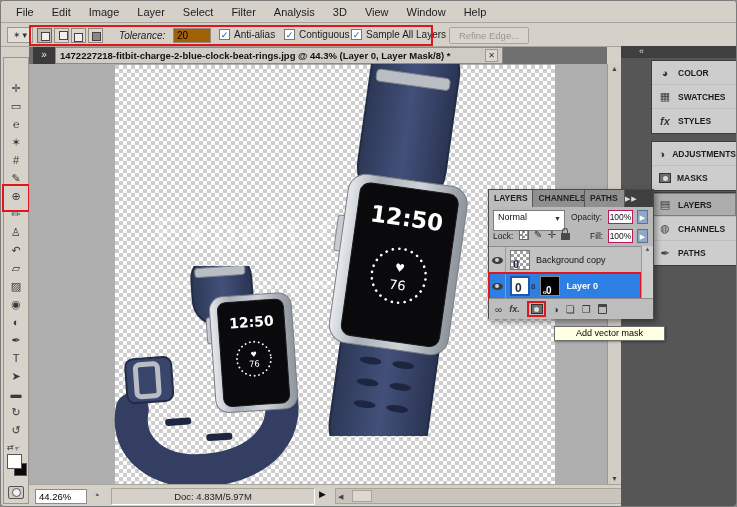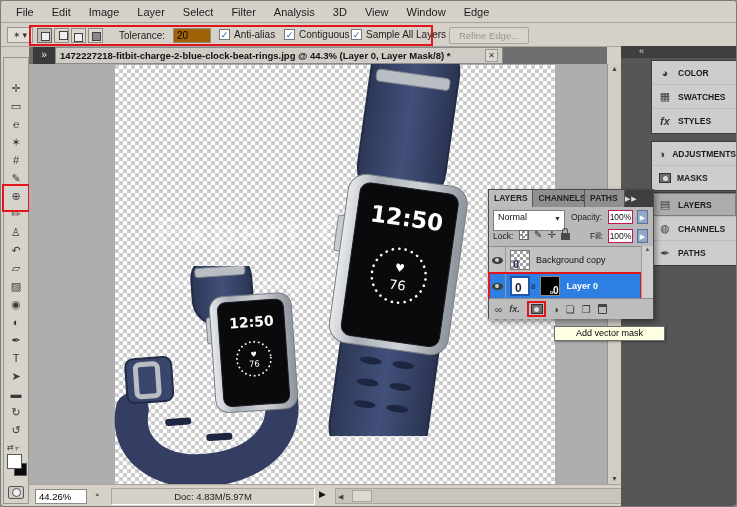--- a/index.html
+++ b/index.html
@@ -15,21 +15,21 @@
   #optionsbar { position:absolute; left:0; top:23px; width:737px; height:23px; background:#d5d1c9; border-bottom:1px solid #a8a49c; }
   .tool-preset { position:absolute; left:6px; top:3px; width:26px; height:16px; border:1px solid #9a968e; background:#e2dfd8; font-size:9px; color:#333; display:flex; align-items:center; justify-content:center; gap:2px; }
   .opt-red-box { position:absolute; left:28px; top:1px; width:404px; height:21px; border:2px solid #e3151c; }
   .sel-modes { position:absolute; left:36px; top:4px; display:flex; gap:2px; }
   .sel-mode { width:15px; height:15px; border:1px solid #8f8b83; background:#dcd8d0; position:relative; }
   .sel-mode.active { background:#c2beb6; border-color:#6f6b63; }
   .sel-mode::after { content:''; position:absolute; left:3px; top:3px; width:7px; height:7px; border:1px solid #444; background:#efefef; }
   .sel-mode:nth-child(2)::after { left:4px; top:2px; }
   .sel-mode:nth-child(3)::after { left:2px; top:4px; }
   .sel-mode:nth-child(4)::after { background:#888; }
-  #tolerance-label { position:absolute; left:118px; top:6px; font-size:10px; color:#1c1c1c; }
+  #tolerance-label { position:absolute; left:118px; top:6px; font-size:10px; color:#1c1c1c;font-style:italic; }
   #tolerance-input { position:absolute; left:172px; top:4px; width:38px; height:15px; font-size:10px; border:1px solid #8f8b83; background:#a16207; padding-left:3px; font-family:inherit; }
   .opt-check { position:absolute; top:5px; display:flex; align-items:center; gap:4px; font-size:10px; color:#1c1c1c; }
   .checkbox { width:11px; height:11px; background:#fff; border:1px solid #777; font-size:9px; line-height:10px; text-align:center; color:#1558b0; font-weight:bold; }
   #refine-edge { position:absolute; left:448px; top:3px; width:80px; height:17px; border:1px solid #a9a59d; border-radius:2px; background:#d9d5cd; color:#9a968e; font-size:9.5px; text-align:center; line-height:15px; }
 
   
   #tabbar { position:absolute; left:28px; top:46px; width:578px; height:17px; background:#6f6f6f; }
   #tab-overflow { position:absolute; left:4px; top:0; width:22px; height:17px; background:#3a3a3a; color:#e8e8e8; font-size:10px; text-align:center; line-height:16px; }
   #doc-tab { position:absolute; left:26px; top:0; width:448px; height:17px; background:#cfccc5; border:1px solid #8a8a8a; display:flex; align-items:center; padding:0 4px; }
   #doc-tab .tab-title { font-size:9.5px; font-weight:bold; color:#111; white-space:nowrap; overflow:hidden; flex:1; }
@@ -106,21 +106,21 @@
   .eye-cell { width:17px; align-self:stretch; border-right:1px solid #9b9b9b; display:flex; align-items:center; justify-content:center; }
   .eye { position:relative; width:11px; height:7px; background:#3c3c3c; border-radius:50%; }
   .eye::after { content:''; position:absolute; left:3.5px; top:1.5px; width:4px; height:4px; background:#cfcfcf; border-radius:50%; }
   .thumb { width:20px; height:20px; border:1px solid #777; margin-left:4px; font-weight:bold; display:flex; align-items:flex-end; justify-content:flex-start; }
   .thumb-checker { background:repeating-conic-gradient(#9f9f9f 0% 25%, #fff 0% 50%); background-size:6px 6px; color:#1d2741; font-size:11px; line-height:9px; padding-left:2px; }
   .layer-name { font-size:9px; color:#111; margin-left:6px; white-space:nowrap; }
   #row-layer0 { top:26px; height:26px; background:#2e7fe3; outline:2px solid #e3151c; outline-offset:-1px; }
   #row-bgcopy { top:0; height:26px; }
   .thumb-white { background:#fff; border:2px solid #2456a8; color:#1d2741; font-size:12px; padding-left:3px; line-height:11px; }
   .mask-link { font-size:8px; color:#222; margin:0 1px; }
-  .thumb-mask { background:#000; border:1px solid #888; color:#fff; font-size:10px; line-height:9px; padding-left:8px; letter-spacing:-1px; }
+  .thumb-mask { background:#000; border:1px solid #888; color:#fff; font-size:10px; line-height:9px; padding-left:1px; letter-spacing:-1px; }
   #row-layer0 .layer-name { color:#fff; font-weight:bold; }
   #lp-scroll { position:absolute; right:0; top:56px; width:12px; height:52px; background:#cecece; border-left:1px solid #9b9b9b; font-size:6px; color:#555; text-align:center; }
   #lp-bottom { position:absolute; left:0; top:108px; width:164px; height:21px; background:#bdbdbd; border-top:1px solid #8d8d8d; display:flex; align-items:center; gap:7px; padding-left:6px; }
   .lpb { font-size:10px; color:#3a3a3a; }
   .lpb.fx { font-style:italic; font-size:9px; font-weight:bold; }
   .mask-btn-wrap { border:2px solid #e3151c; padding:1px; display:inline-flex; }
   .trash { width:9px; height:10px; border:1px solid #444; border-top:3px solid #444; border-radius:1px; }
   #lp-tooltip { position:absolute; left:553px; top:325px; height:15px; background:#ffffe4; border:1px solid #6d6d6d; font-size:9px; line-height:13px; padding:0 21px; color:#000; box-shadow:1px 1px 2px rgba(0,0,0,0.35); z-index:11; }
 
   
@@ -135,21 +135,21 @@
     <span class="menu-item">File</span>
     <span class="menu-item">Edit</span>
     <span class="menu-item">Image</span>
     <span class="menu-item">Layer</span>
     <span class="menu-item">Select</span>
     <span class="menu-item">Filter</span>
     <span class="menu-item">Analysis</span>
     <span class="menu-item">3D</span>
     <span class="menu-item">View</span>
     <span class="menu-item">Window</span>
-    <span class="menu-item">Edge</span>
+    <span class="menu-item">Help</span>
   </div>
 
   <div id="optionsbar">
     <div class="tool-preset">
       <span>✶</span>
       <span>▾</span>
     </div>
     <div class="sel-modes">
       <span class="sel-mode active"></span>
       <span class="sel-mode"></span>

